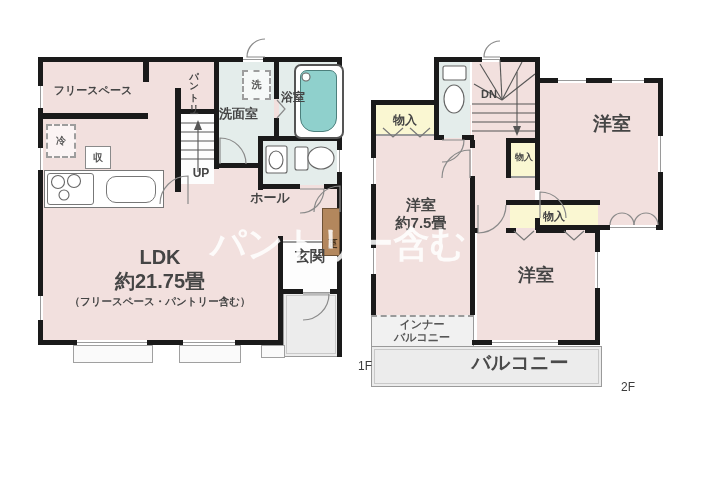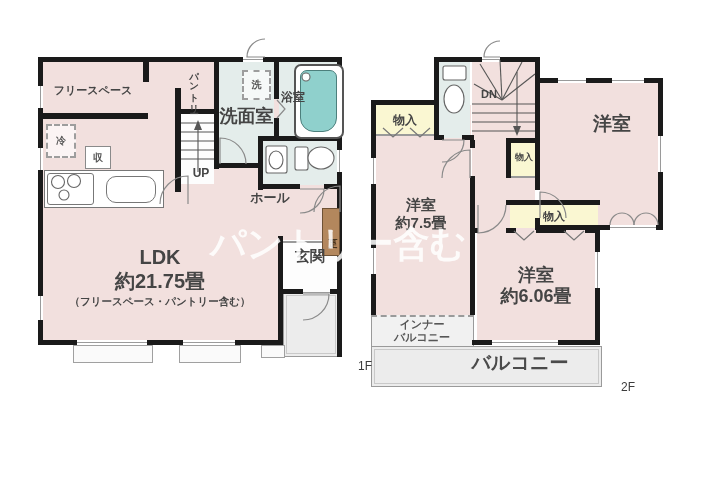--- a/index.html
+++ b/index.html
@@ -102,21 +102,21 @@
         <span>洗</span>
       </div>
     <div class="shoe vlbl" style="left:322px;top:208px;width:16px;height:46px;font-size:9px;font-weight:700;">
         <span>下足</span>
       </div>
     <div class="tub-out" style="left:294px;top:64px;width:46px;height:71px;"></div>
     <div class="tub-in" style="left:300px;top:70px;width:35px;height:60px;"></div>
 
     <div class="lbl" style="left:40px;top:84px;width:106px;font-size:11px;">フリースペース</div>
     <div class="lbl vlbl" style="left:189px;top:61px;font-size:9.5px;height:52px;">パントリー</div>
-    <div class="lbl" style="left:219px;top:106px;width:55px;font-size:18px;">洗面室</div>
+    <div class="lbl" style="left:219px;top:106px;width:37px;font-size:13px;">洗面室</div>
     <div class="lbl" style="left:270px;top:90px;width:46px;font-size:12px;">浴室</div>
     <div class="lbl" style="left:240px;top:190px;width:60px;font-size:13px;">ホール</div>
     <div class="lbl" style="left:283px;top:247px;width:54px;font-size:15px;">玄関</div>
     <div class="lbl" style="left:185px;top:166px;width:32px;font-size:12px;">UP</div>
     <div class="lbl" style="left:60px;top:246px;width:200px;font-size:20px;">
       <div>LDK</div>
       <div>約21.75畳</div>
       <div style="font-size:10.5px;font-weight:600;margin-top:2px;">（フリースペース・パントリー含む）</div>
     </div>
     <div class="floorlab" style="left:322px;top:359px;font-size:12px;">1F</div>
@@ -185,21 +185,20 @@
     <div class="lbl" style="left:474px;top:88px;width:30px;font-size:11px;">DN</div>
     <div class="lbl" style="left:562px;top:113px;width:100px;font-size:19px;">
       <div>洋室</div>
     </div>
     <div class="lbl" style="left:372px;top:196px;width:98px;font-size:15px;">
       <div>洋室</div>
       <div>約7.5畳</div>
     </div>
     <div class="lbl" style="left:477px;top:265px;width:118px;font-size:18px;">
       <div>洋室</div>
-      <div>約6.06畳</div>
     </div>
     <div class="lbl prelines" style="left:378px;top:318px;width:88px;font-size:11px;color:#565656;">インナー
 バルコニー</div>
     <div class="lbl" style="left:440px;top:352px;width:160px;font-size:19px;color:#4a4a4a;">バルコニー</div>
     <div class="floorlab" style="left:585px;top:380px;font-size:12px;">2F</div>
   </div>
 
   <svg class="overlay" width="717" height="478" viewBox="0 0 717 478">
 
     <g stroke="#555" stroke-width="1.1">

